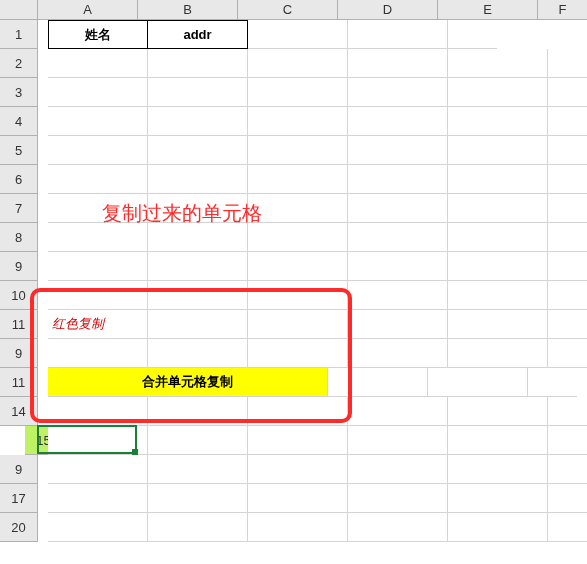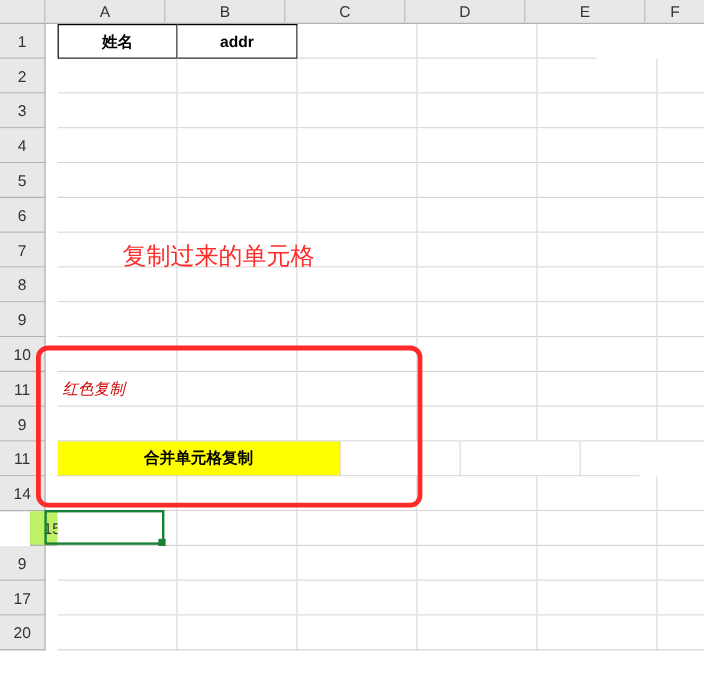--- a/index.html
+++ b/index.html
@@ -95,21 +95,21 @@
     .row1 .nondata { border-top: none; border-right: 1px solid #d4d4d4; border-bottom: 1px solid #d4d4d4; }
     .row1 .nondata:last-child { border-right: none; }
     .redcopy {
       color: #d00000;
       font-style: italic;
     }
     .yellowmerge {
       background: #ffff00;
       font-weight: bold;
       text-align: center;
-      width: 236px;
+      width: 280px;
     }
     .active-cell {
       position: absolute;
       border: 2px solid #1a7f37;
       background: transparent;
       pointer-events: none;
       z-index: 5;
     }
     .active-handle {
       position: absolute;

